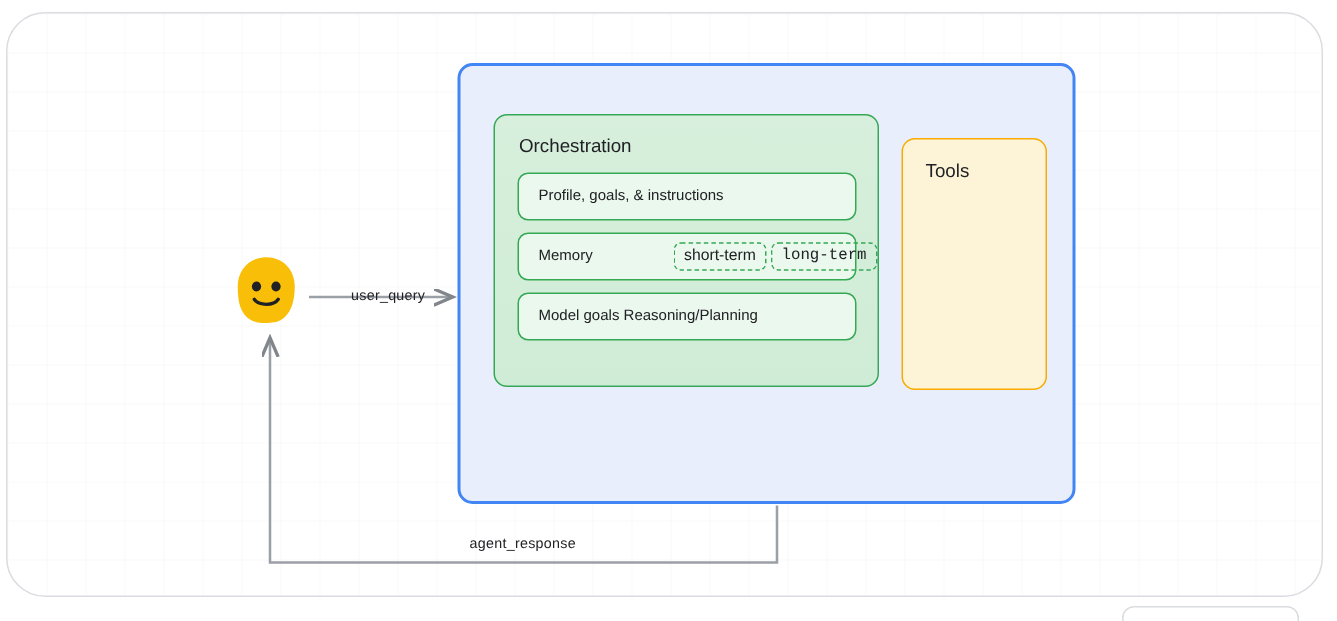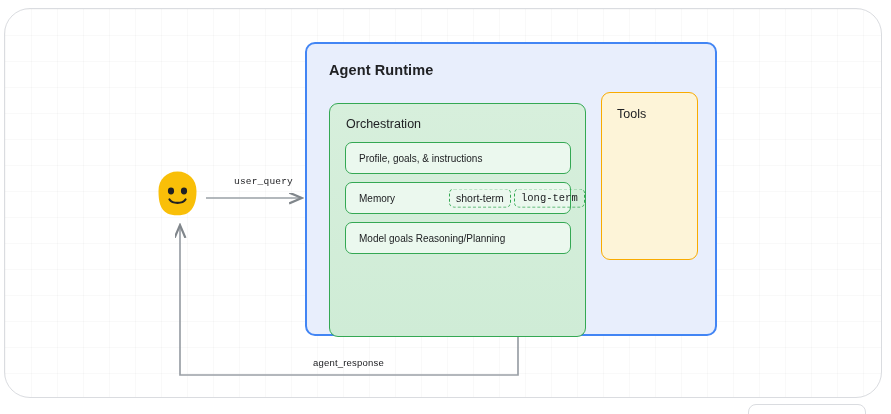--- a/index.html
+++ b/index.html
@@ -70,23 +70,23 @@
     font-size: 14.5px;
     font-weight: bold;
     color: #202124;
     letter-spacing: .1px;
   }
 
   
   .orchestration {
     position: absolute;
     left: 22px;
-    top: 59px;
+    top: 32px;
     width: 257px;
-    height: 234px;
+    height: 182px;
     background: linear-gradient(180deg,#d7efdc 0%, #cfecd6 100%);
     border: 1.6px solid #34a853;
     border-radius: 9px;
     box-sizing: border-box;
   }
   .orchestration-title {
     position: absolute;
     left: 16px;
     top: 13px;
     font-size: 12.5px;
@@ -183,21 +183,21 @@
   }
 
   
   .edge-label {
     position: absolute;
     font-size: 9.5px;
     color: #202124;
     white-space: nowrap;
     letter-spacing: .2px;
   }
-  #label-user-query { left: 234px; top: 176px; font-family: Liberation Mono, monospace; }
+  #label-user-query { left: 234px; top: 192px; }
   #label-agent-response { left: 313px; top: 357px; }
 
   svg.edges {
     position: absolute;
     left: 0; top: 0;
     width: 891px;
     height: 414px;
     pointer-events: none;
   }
 </style>
@@ -231,21 +231,20 @@
     <path d="M22.5,1.5 C33.5,1.5 41.5,9.5 41.5,21 C41.5,31 39,39.5 32,43.5 C28,45.8 17,46 12.5,43.5 C5,39.4 3.5,31 3.5,21 C3.5,9.5 11.5,1.5 22.5,1.5 Z" fill="#f9bf08"></path>
     <ellipse cx="16" cy="21" rx="3.1" ry="3.4" fill="#202124"></ellipse>
     <ellipse cx="29" cy="21" rx="3.1" ry="3.4" fill="#202124"></ellipse>
     <path d="M14.5,29.5 C17.5,34 27.5,34 30.5,29.5" stroke="#202124" stroke-width="2.2" fill="none" stroke-linecap="round"></path>
   </svg>
 
   <span class="edge-label" id="label-user-query">user_query</span>
   <span class="edge-label" id="label-agent-response">agent_response</span>
 
   <div class="agent-runtime">
-    <span class="agent-runtime-title">Agent Runtime</span>
 
     <div class="orchestration">
       <span class="orchestration-title">Orchestration</span>
 
       <div class="orch-row" id="row-profile">
         <span class="orch-row-label">Profile, goals, &amp; instructions</span>
       </div>
 
       <div class="orch-row" id="row-memory">
         <span class="orch-row-label">Memory</span>

